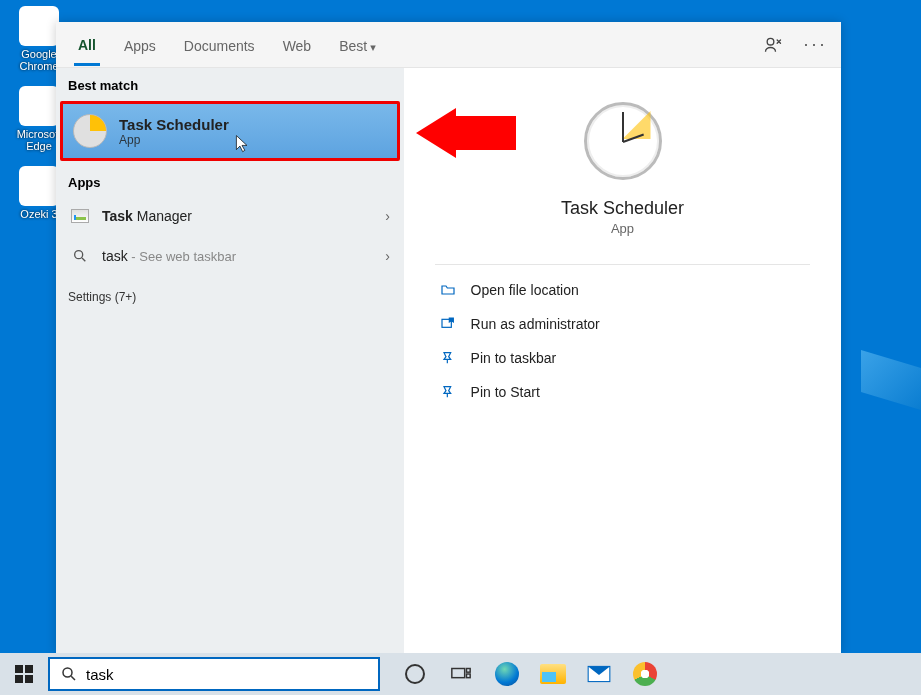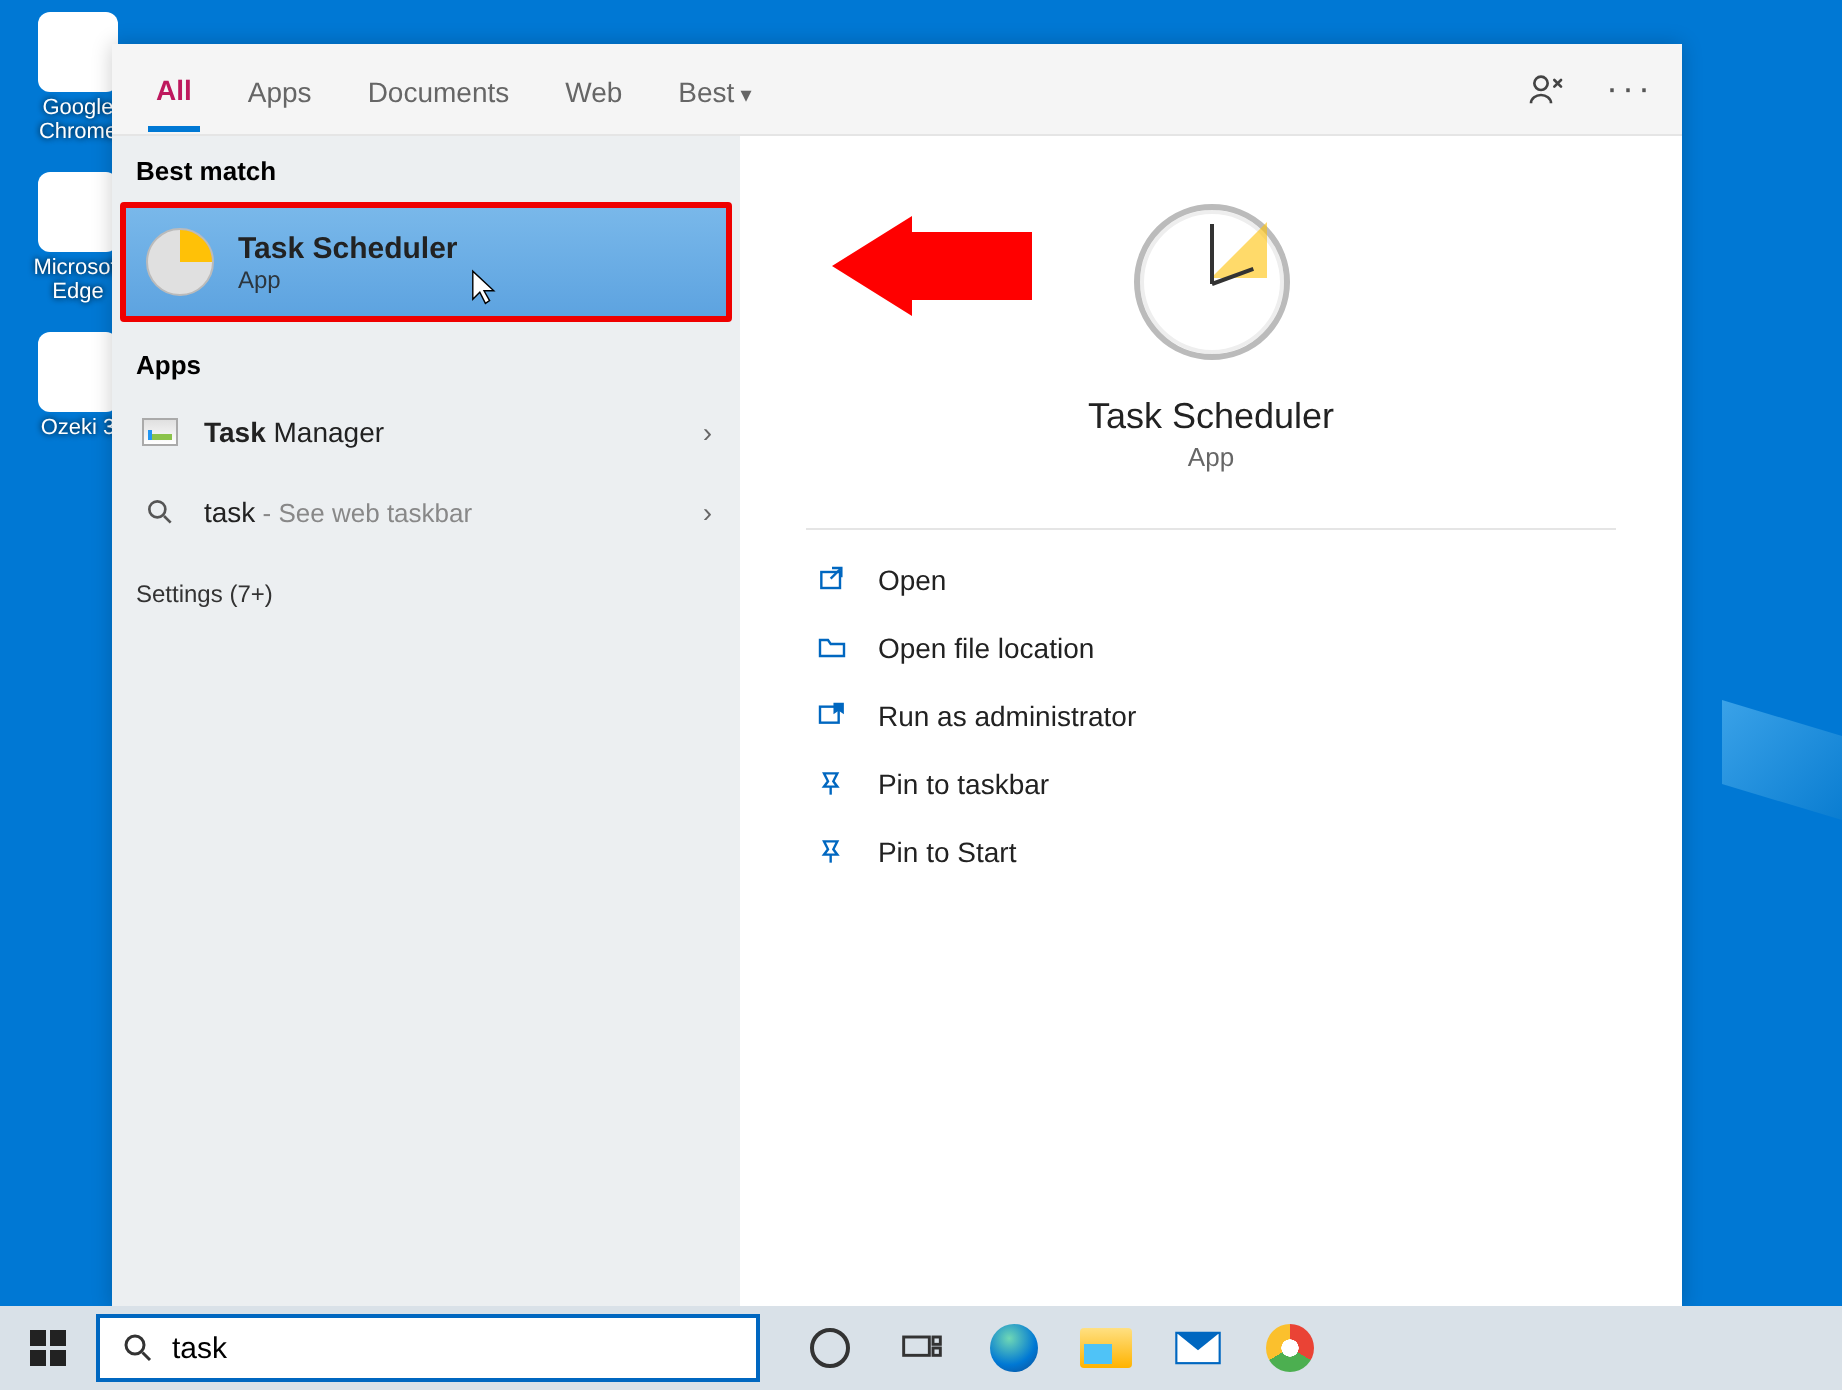--- a/index.html
+++ b/index.html
@@ -12,28 +12,28 @@
     .icn-chrome { background: radial-gradient(circle at 50% 50%, #fff 25%, transparent 26%), conic-gradient(#ea4335 0 120deg, #4caf50 120deg 240deg, #fbc02d 240deg 360deg); border-radius: 50%; }
     .icn-edge { background: radial-gradient(circle at 50% 40%, #0078d4 30%, #60c0f0 60%, #0c5a8e 100%); border-radius: 50%; }
     .icn-ozeki { background: #d32f2f; color: #fff; display: grid; grid-template-columns: repeat(7,1fr); grid-template-rows: auto repeat(4,1fr); padding: 3px; gap: 1px; }
     .icn-ozeki::before { content: ""; grid-column: 1/-1; background: #fff; height: 6px; }
     .icn-ozeki span { background: #fff; }
 
     .search-panel { position: absolute; left: 56px; top: 22px; width: 785px; height: 632px; background: #f5f5f5; display: flex; flex-direction: column; box-shadow: 0 0 10px rgba(0,0,0,.2); }
 
     .tabs { display: flex; align-items: center; height: 46px; padding: 0 18px; border-bottom: 1px solid #e5e5e5; gap: 20px; color: #666; font-size: 14px; }
     .tabs .tab { cursor: pointer; padding: 12px 4px 10px; }
-    .tabs .tab.active { color: #be185d; border-bottom: 3px solid #0078d4; font-weight: 600; margin-bottom: -1px; }
+    .tabs .tab.active { color: #14532d; border-bottom: 3px solid #0078d4; font-weight: 600; margin-bottom: -1px; }
     .tabs .more::after { content: " ▾"; font-size: 11px; }
     .tabs .spacer { flex: 1; }
     .tabs .top-icon { width: 20px; color: #444; cursor: pointer; }
 
     .panel-body { flex: 1; display: flex; overflow: hidden; }
 
-    .left-col { width: 314px; background: #eceff1; font-size: 14px; color: #222; display: flex; flex-direction: column; }
+    .left-col { width: 348px; background: #eceff1; font-size: 14px; color: #222; display: flex; flex-direction: column; }
     .section-label { font-weight: 600; font-size: 13px; padding: 10px 12px 6px; color: #000; }
     .best-match { border: 3px solid #ef0000; margin: 2px 4px 4px 4px; background: linear-gradient(#79b8ea, #5da3e0); display: flex; align-items: center; padding: 10px; cursor: pointer; border-radius: 2px; position: relative; }
     .best-match .bm-icon { width: 34px; height: 34px; border-radius: 50%; background: conic-gradient(#ffc107 0 90deg, #e0e0e0 90deg 360deg); border: 1px solid #bbb; margin-right: 12px; }
     .best-match .bm-title { font-size: 15px; }
     .best-match .bm-sub { font-size: 12px; opacity: .85; }
     .cursor { position: absolute; left: 172px; top: 30px; width: 14px; height: 20px; }
 
     .result-row { display: flex; align-items: center; padding: 10px 14px; cursor: pointer; gap: 12px; }
     .result-row .chev { margin-left: auto; color: #666; font-size: 14px; }
     .result-row .ri { width: 20px; height: 20px; display: flex; align-items: center; justify-content: center; color: #555; }
@@ -171,30 +171,20 @@
         <div class="hand hh"></div>
           <div class="hand mh"></div>
       </div>
       <div class="preview-title">Task Scheduler</div>
       <div class="preview-sub">App</div>
       <div class="divider"></div>
 
       <div class="action-row">
         <div class="ai">
             <svg viewBox="0 0 24 24" width="16" height="16" fill="none" stroke="#0067c0" stroke-width="1.8">
-              <rect x="4" y="6" width="14" height="12"></rect>
-              <path d="M12 3l7 0 0 7"></path>
-              <path d="M19 3L11 11"></path>
-            </svg>
-          </div>
-        <span>Open</span>
-      </div>
-      <div class="action-row">
-        <div class="ai">
-            <svg viewBox="0 0 24 24" width="16" height="16" fill="none" stroke="#0067c0" stroke-width="1.8">
               <path d="M3 6h6l2 3h10v9H3z"></path>
             </svg>
           </div>
         <span>Open file location</span>
       </div>
       <div class="action-row">
         <div class="ai">
             <svg viewBox="0 0 24 24" width="16" height="16" fill="none" stroke="#0067c0" stroke-width="1.8">
               <rect x="3" y="5" width="14" height="12"></rect>
               <path d="M20 3l0 6-3-2-3 2 0-6z" fill="#0067c0"></path>

